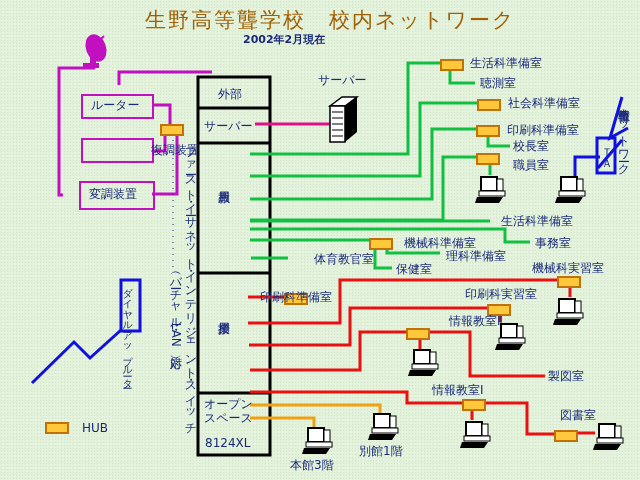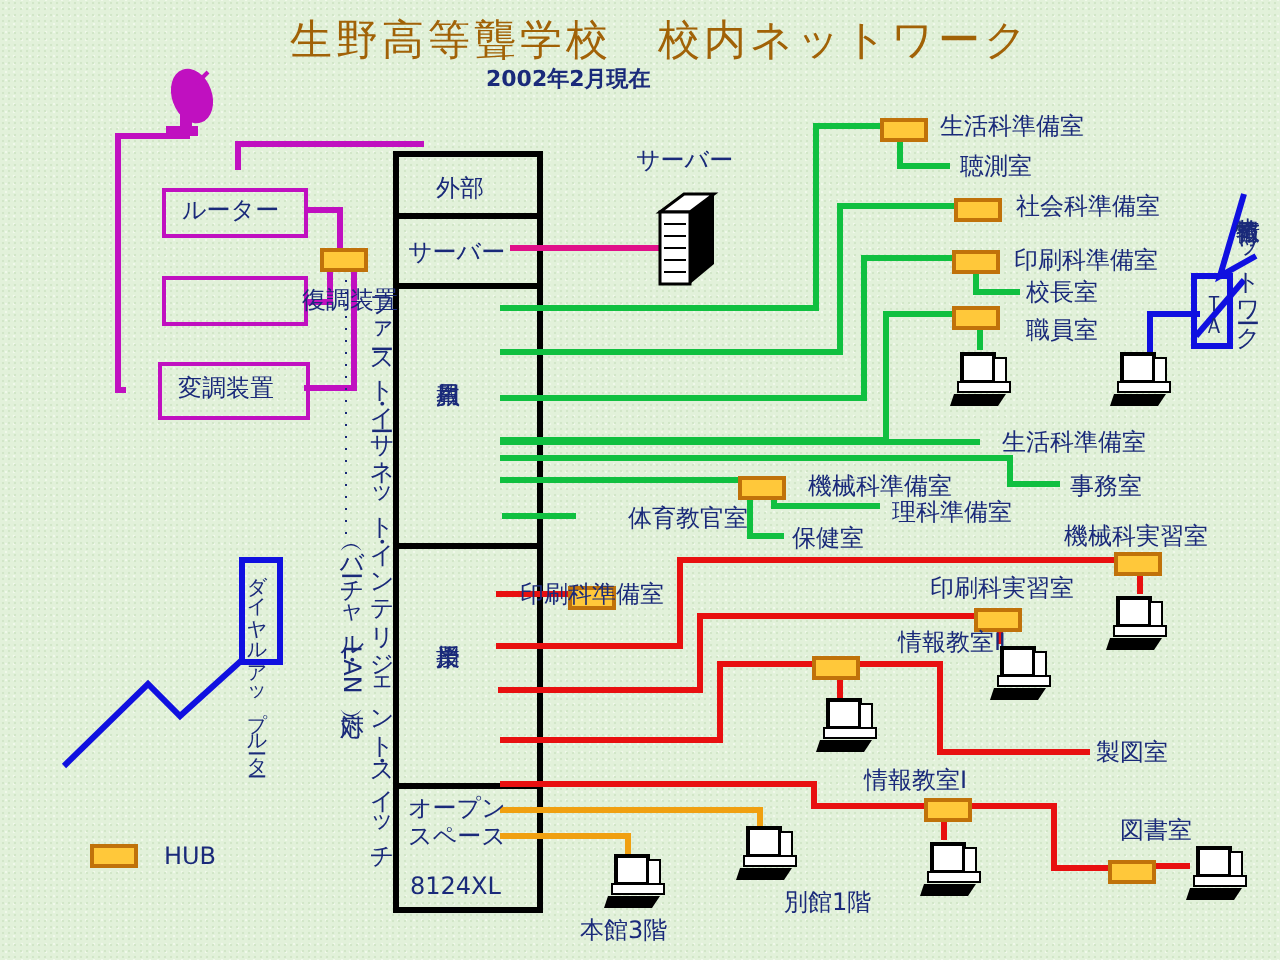--- a/index.html
+++ b/index.html
@@ -160,21 +160,21 @@
 
 <div class="lbl" style="left:260px;top:290px;">印刷科準備室</div>
 <div class="lbl" style="left:532px;top:261px;">機械科実習室</div>
 <div class="lbl" style="left:465px;top:287px;">印刷科実習室</div>
 <div class="lbl" style="left:405px;top:314px;margin-left:44px;">情報教室Ⅱ</div>
 <div class="lbl" style="left:548px;top:369px;">製図室</div>
 <div class="lbl" style="left:432px;top:383px;">情報教室Ⅰ</div>
 <div class="lbl" style="left:560px;top:408px;">図書室</div>
 
 <div class="lbl" style="left:290px;top:458px;">本館3階</div>
-<div class="lbl" style="left:359px;top:444px;margin-left:33px;">別館1階</div>
+<div class="lbl" style="left:359px;top:444px;">別館1階</div>
 
 <div class="vlbl" style="left:599px;top:140px;font-size:11px;">ＴＡ</div>
 <div class="vlbl" style="left:617px;top:100px;">教育情報ネットワーク</div>
 <div class="vlbl" style="left:122px;top:280px;font-size:10px;line-height:11px;height:60px;">ダイヤルアップルーター</div>
 
 <svg class="pc" style="left:475px;top:175px;" viewBox="0 0 34 30">
     <rect x="6" y="2" width="16" height="14" fill="#fff" stroke="#000" stroke-width="2"></rect>
     <rect x="22" y="4" width="6" height="12" fill="#fff" stroke="#000"></rect>
     <rect x="4" y="16" width="26" height="5" fill="#fff" stroke="#000"></rect>
     <polygon points="2,22 28,22 24,28 0,28" fill="#000"></polygon>

